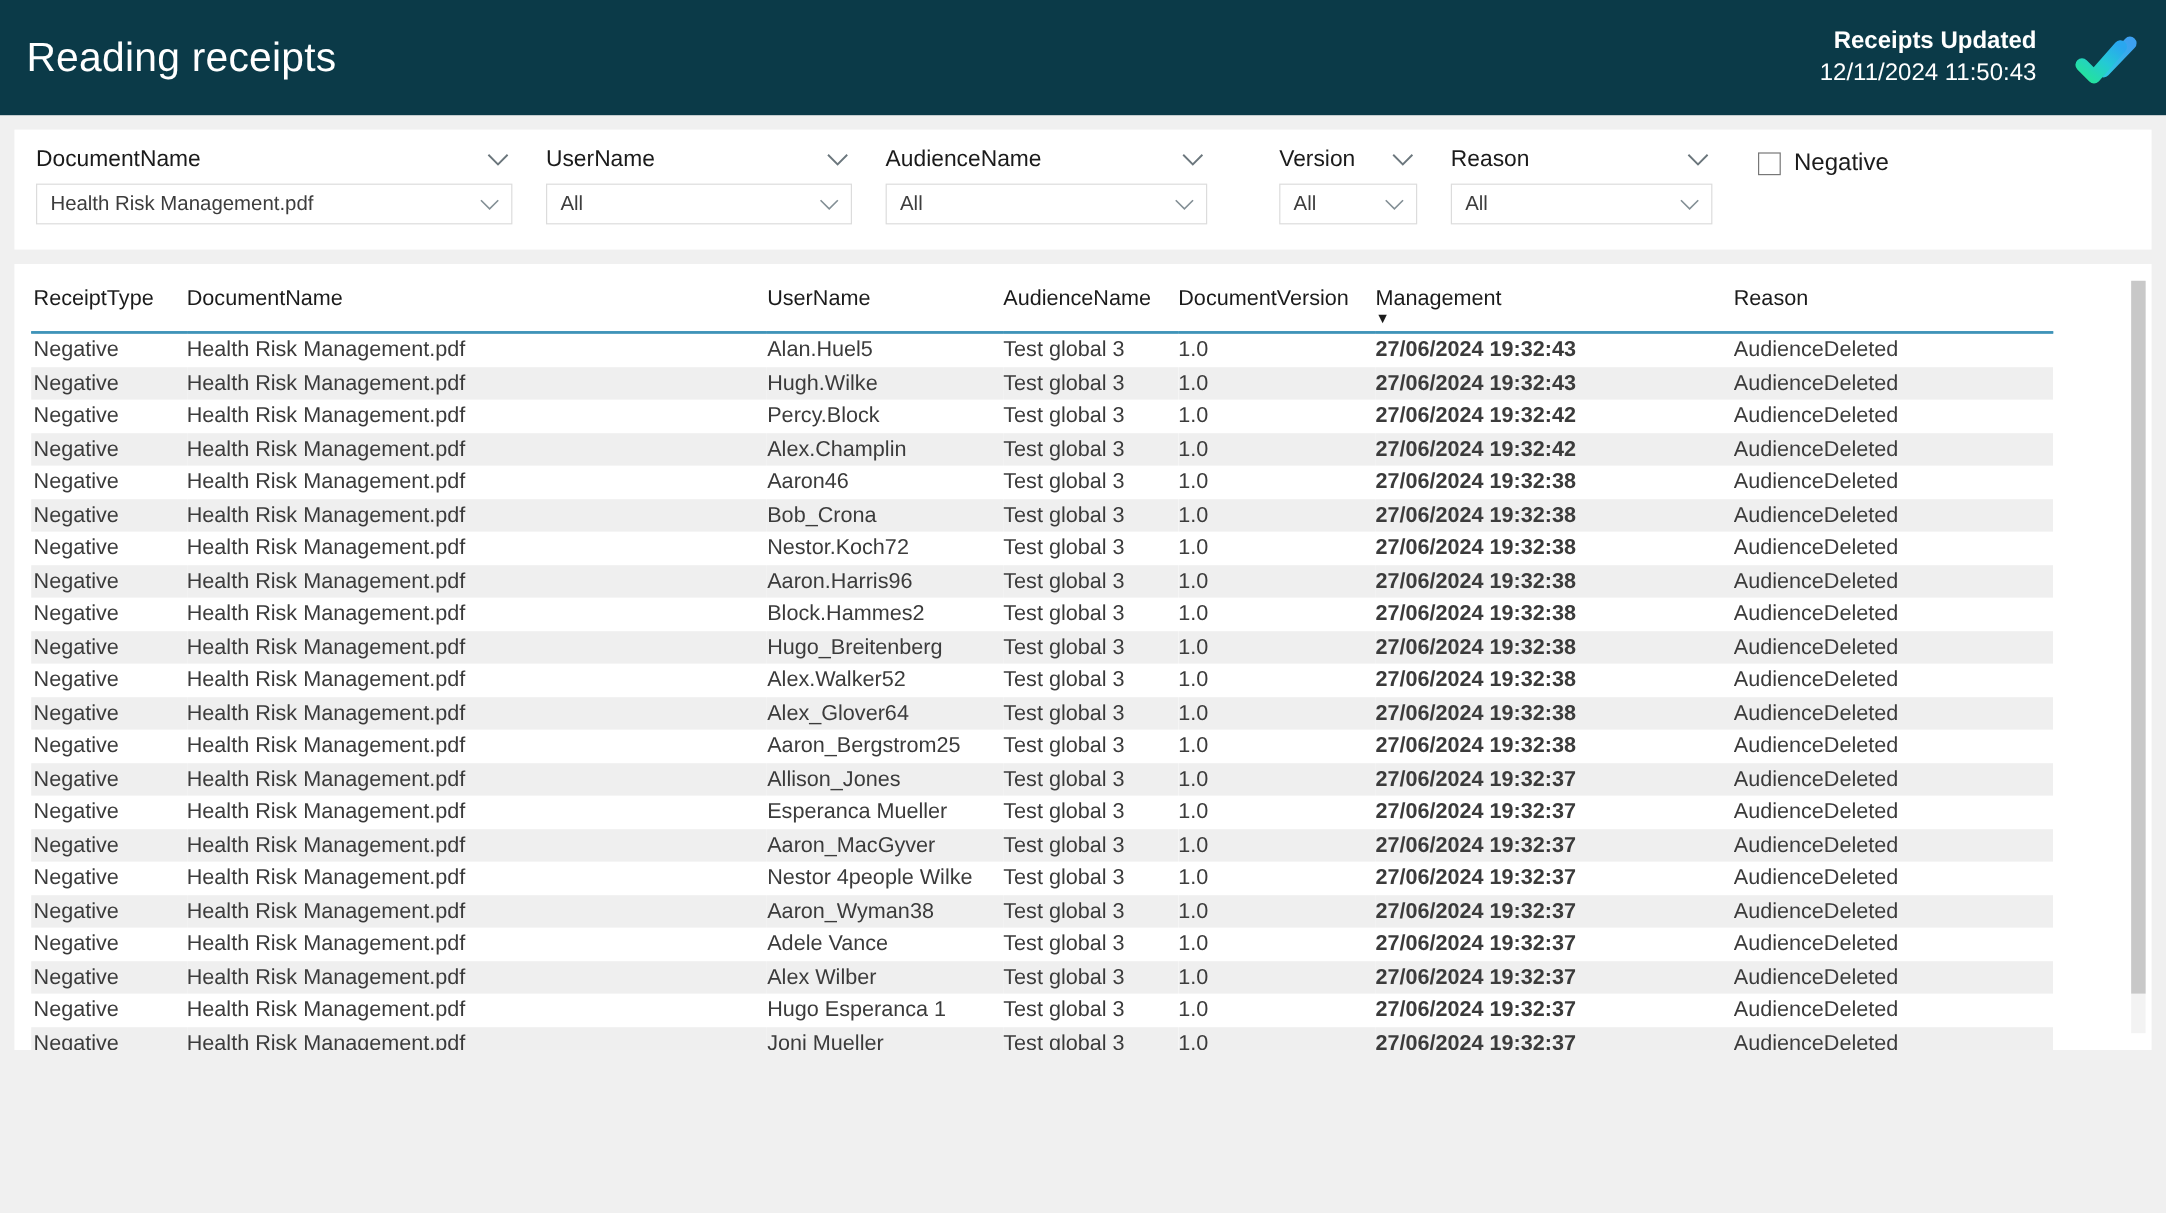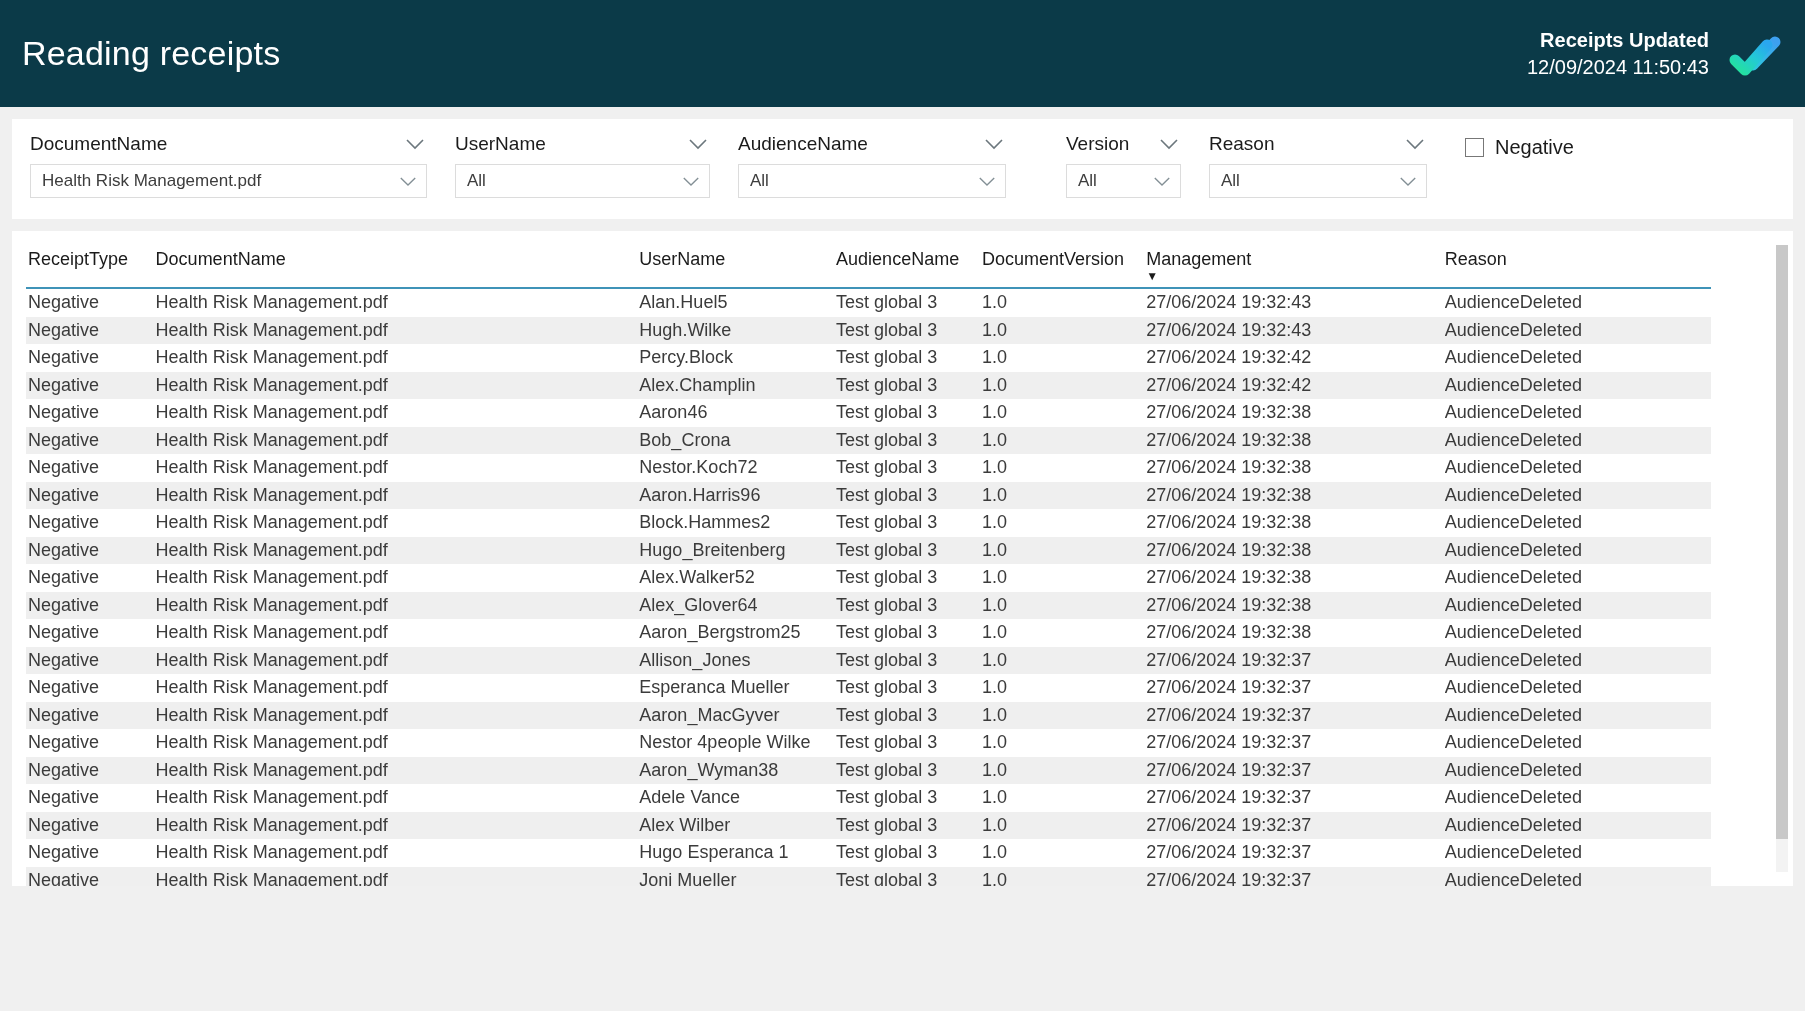--- a/index.html
+++ b/index.html
@@ -5,37 +5,37 @@
   * { box-sizing: border-box; margin: 0; padding: 0; }
   html, body {
     width: 1805px; height: 1011px;
     background: #f0f0f0;
     font-family: "Liberation Sans", sans-serif;
     overflow: hidden;
   }
 
   
   #app-header {
-    height: 107px;
+    height: 96px;
     background: #0b3a48;
     display: flex;
     align-items: center;
     justify-content: space-between;
     padding: 0 22px 0 22px;
   }
   #page-title {
     color: #ffffff;
     font-size: 34px;
     font-weight: 400;
     letter-spacing: 0.2px;
   }
   #header-right {
     display: flex;
     align-items: center;
-    gap: 14px;
+    gap: 26px;
   }
   #updated-block {
     text-align: right;
     color: #ffffff;
     line-height: 1.35;
   }
   #updated-block .u-label { font-size: 20px; font-weight: 700; }
   #updated-block .u-time  { font-size: 20px; font-weight: 400; }
   #logo-wrap { width: 60px; height: 60px; display: block; }
 
@@ -134,21 +134,21 @@
   }
   #receipts-table tbody tr:nth-child(even) { background: #efefef; }
   #receipts-table tbody tr:nth-child(odd)  { background: #ffffff; }
 
   
   .c-type     { width: 112px; padding-left: 2px !important; }
   .c-docname  { width: 418px; }
   .c-username { width: 170px; }
   .c-audience { width: 126px; }
   .c-docver   { width: 142px; }
-  .c-date     { width: 258px; }
+  .c-date     { width: 258px; font-weight: bold; }
   .c-reason   { width: 230px; }
 
   
   #vscroll {
     position: absolute;
     right: 5px; top: 14px;
     width: 12px; height: 627px;
     background: #f3f3f3;
   }
   #vscroll-thumb {
@@ -160,21 +160,21 @@
 </style>
 </head>
 <body>
 
 <div id="app-header">
   <div id="page-title">Reading receipts</div>
 
   <div id="header-right">
     <div id="updated-block">
       <div class="u-label">Receipts Updated</div>
-      <div class="u-time">12/09/2024 11:50:43</div>
+      <div class="u-time">12/11/2024 11:50:43</div>
     </div>
     <div id="logo-wrap">
       <svg width="60" height="60" viewBox="0 0 60 60" aria-hidden="true">
         <defs>
           <linearGradient id="g1" x1="0" y1="1" x2="1" y2="0">
             <stop offset="0" stop-color="#24e39b"></stop>
             <stop offset="0.55" stop-color="#24c9d6"></stop>
             <stop offset="1" stop-color="#2aa7ef"></stop>
           </linearGradient>
           <linearGradient id="g2" x1="0" y1="1" x2="1" y2="0">

